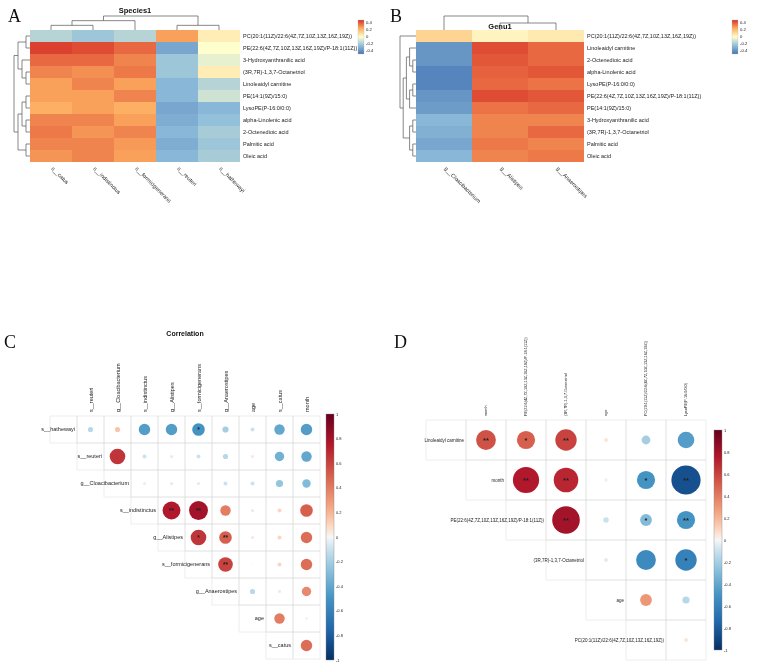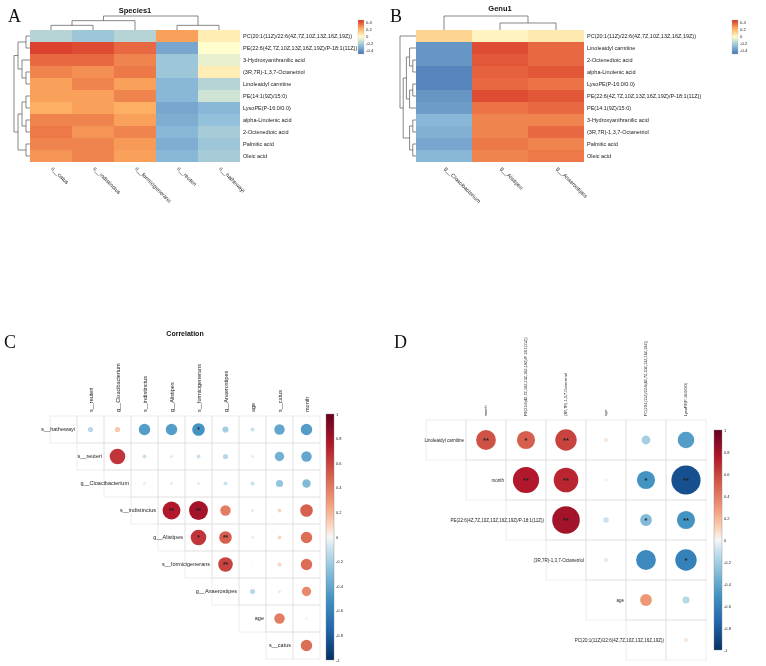--- a/index.html
+++ b/index.html
@@ -109,21 +109,21 @@
           <text x="360" y="20" font-size="4.2">0.4</text>
           <text x="360" y="27" font-size="4.2">0.2</text>
           <text x="360" y="34" font-size="4.2">0</text>
           <text x="360" y="41" font-size="4.2">-0.2</text>
           <text x="360" y="48" font-size="4.2">-0.4</text>
         </svg></div>
   </section>
 
   <section class="panel" id="panel-b" style="left:388px;top:4px;width:376px;height:240px">
     <div class="plabel">B</div>
-    <div class="ptitle" style="left:28px;top:0;width:168px">Genu1</div>
+    <div class="ptitle" style="left:28px;top:18px;width:168px">Genu1</div>
     <div class="plot" id="plot-b"><svg width="376" height="240">
           <g>
             <rect x="28" y="26" width="56" height="12" fill="rgb(254,212,147)"></rect>
             <rect x="84" y="26" width="56" height="12" fill="rgb(255,244,191)"></rect>
             <rect x="140" y="26" width="56" height="12" fill="rgb(254,233,176)"></rect>
             <rect x="28" y="38" width="56" height="12" fill="rgb(103,150,197)"></rect>
             <rect x="84" y="38" width="56" height="12" fill="rgb(223,76,52)"></rect>
             <rect x="140" y="38" width="56" height="12" fill="rgb(232,104,65)"></rect>
             <rect x="28" y="50" width="56" height="12" fill="rgb(103,150,197)"></rect>
             <rect x="84" y="50" width="56" height="12" fill="rgb(227,87,57)"></rect>

